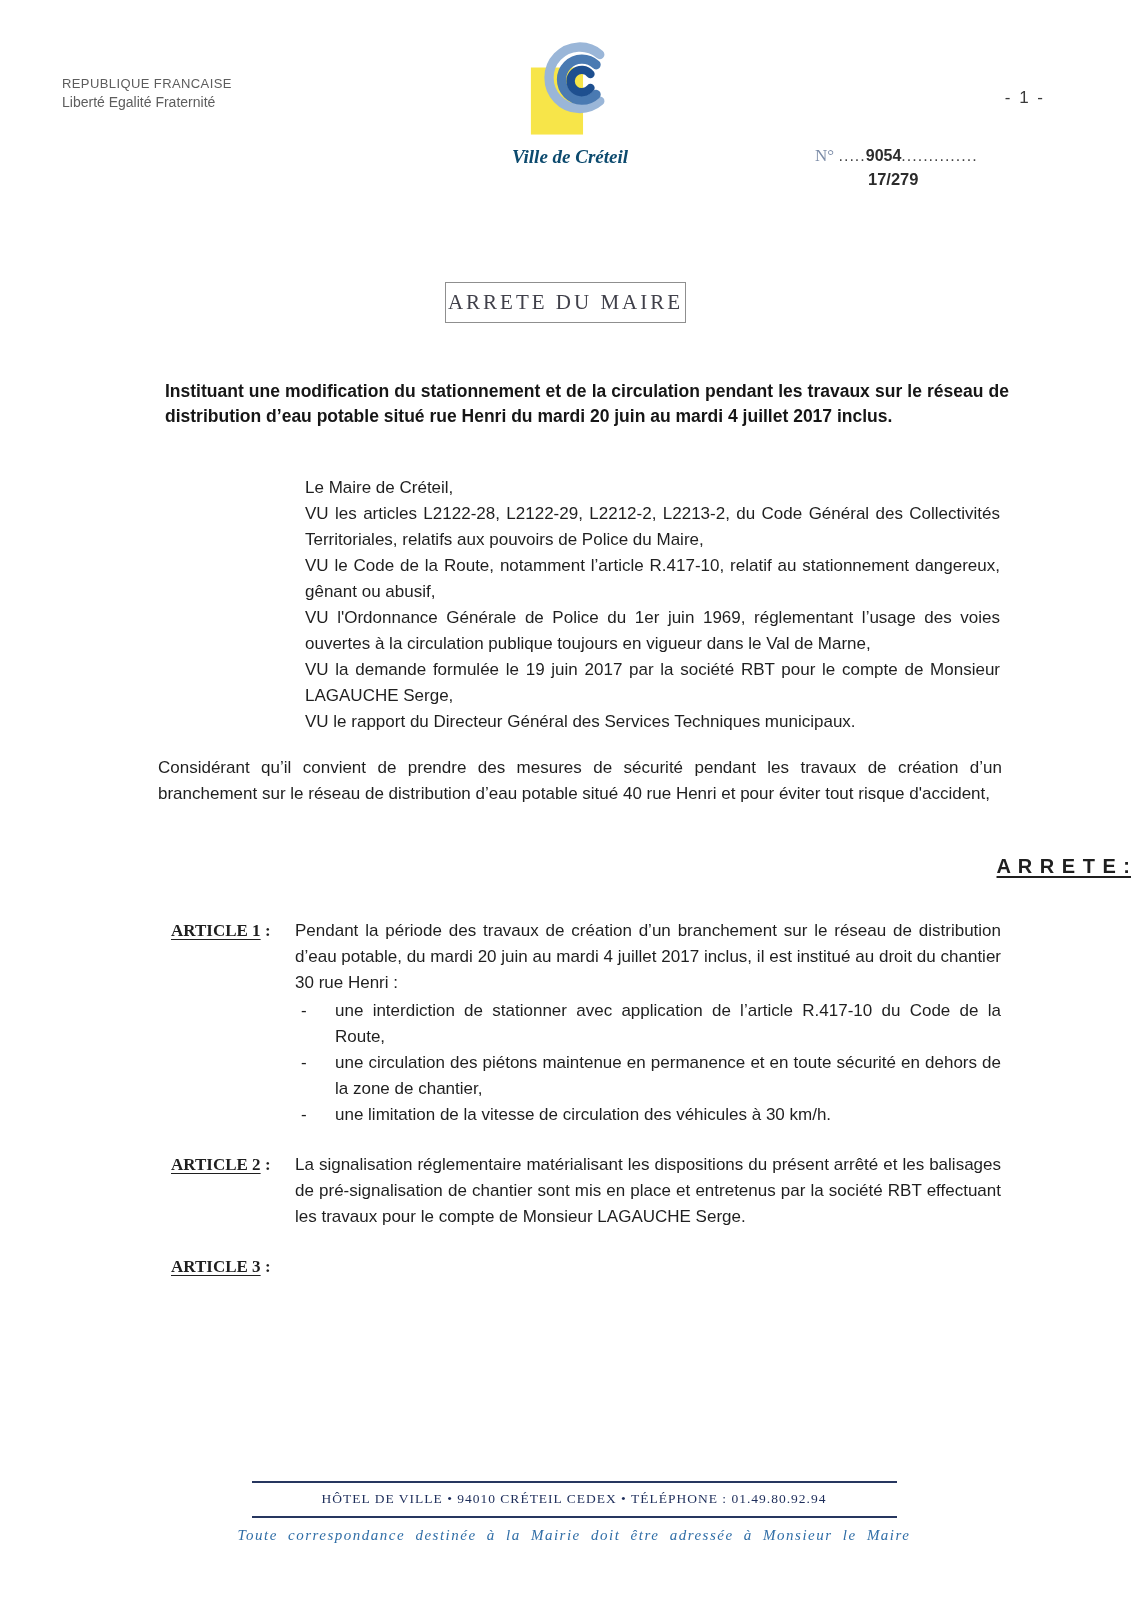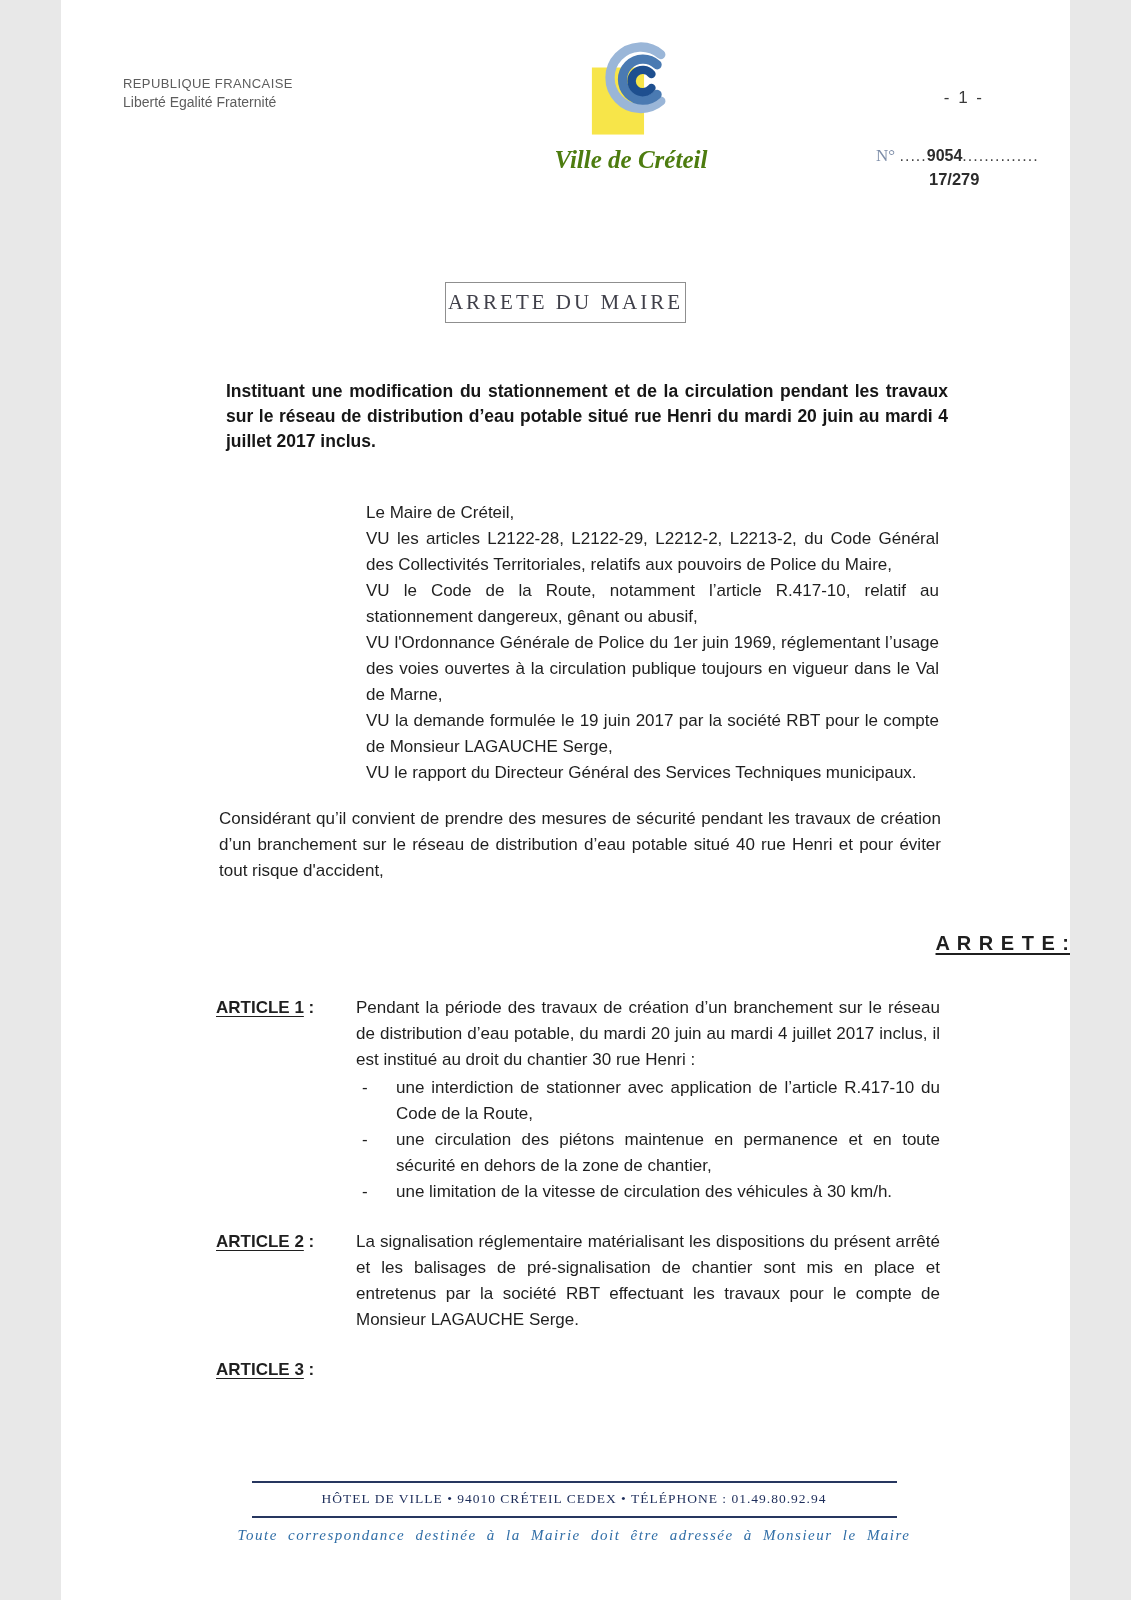--- a/index.html
+++ b/index.html
@@ -1,36 +1,36 @@
 <!DOCTYPE html>
 <html><head>
 <meta charset="utf-8">
 <style>
   html,body { margin:0; padding:0; background:#e8e8e8; }
   .page {
     position:relative;
-    width:1009px; height:1600px;
+    width:1131px; height:1600px;
     margin:0 auto;
     background:#ffffff;
     font-family:"Liberation Sans", sans-serif;
     color:#1f1f1f;
     overflow:hidden;
   }
   
   .header { position:relative; height:238px; }
   .republic { position:absolute; left:62px; top:76px; color:#5d5d5d; }
   .republic .r1 { font-size:13px; letter-spacing:.4px; }
   .republic .r2 { font-size:14px; margin-top:3px; }
   .city-block { position:absolute; left:440px; top:34px; width:260px; text-align:center; }
   .city-logo svg { display:block; margin:0 auto; }
   .city-name {
     margin-top:4px;
     font-family:"Liberation Serif", serif;
     font-style:italic; font-weight:bold;
-    font-size:25px; color:#4d7c0f;
+    font-size:19px; color:#0c4a6e;
   }
   .page-num { position:absolute; right:86px; top:88px; font-size:17px; color:#3a3a3a; letter-spacing:2px; }
   .doc-num { position:absolute; left:815px; top:146px; font-size:16px; }
   .doc-num .no { color:#7d8da8; font-family:"Liberation Serif", serif; font-size:17px; }
   .doc-num .dots { color:#444; letter-spacing:1px; }
   .doc-num .num { font-weight:bold; color:#2c2c2c; }
   .doc-ref { margin:4px 0 0 53px; font-weight:bold; font-size:16.5px; color:#2c2c2c; }
   
   .title-box {
     width:fit-content; margin:44px auto 0 auto;
@@ -54,22 +54,23 @@
   }
   
   .arrete-heading {
     margin-top:48px; text-align:right;
     font-weight:bold; font-size:20px; letter-spacing:1px;
   }
   .arrete-heading span { text-decoration:underline; text-underline-offset:3px; }
   
   .article { position:relative; margin:0 130px 0 155px; padding-left:140px; font-size:17px; line-height:26px; }
   .article .label {
-    position:absolute; left:0; top:0;
+    position:absolute; left:16px; top:0;
     font-weight:bold;
+    font-family:Liberation Serif, serif;
   }
   .article .label u { text-decoration:underline; text-underline-offset:3px; }
   .article .body { margin:0; text-align:justify; }
   .art1 { margin-top:40px; }
   .art2 { margin-top:24px; }
   .art3 { margin-top:24px; }
   .bullets { margin-top:2px; }
   .bullet { display:flex; }
   .bullet .dash { width:40px; padding-left:6px; box-sizing:border-box; }
   .bullet .btxt { flex:1; text-align:justify; }

